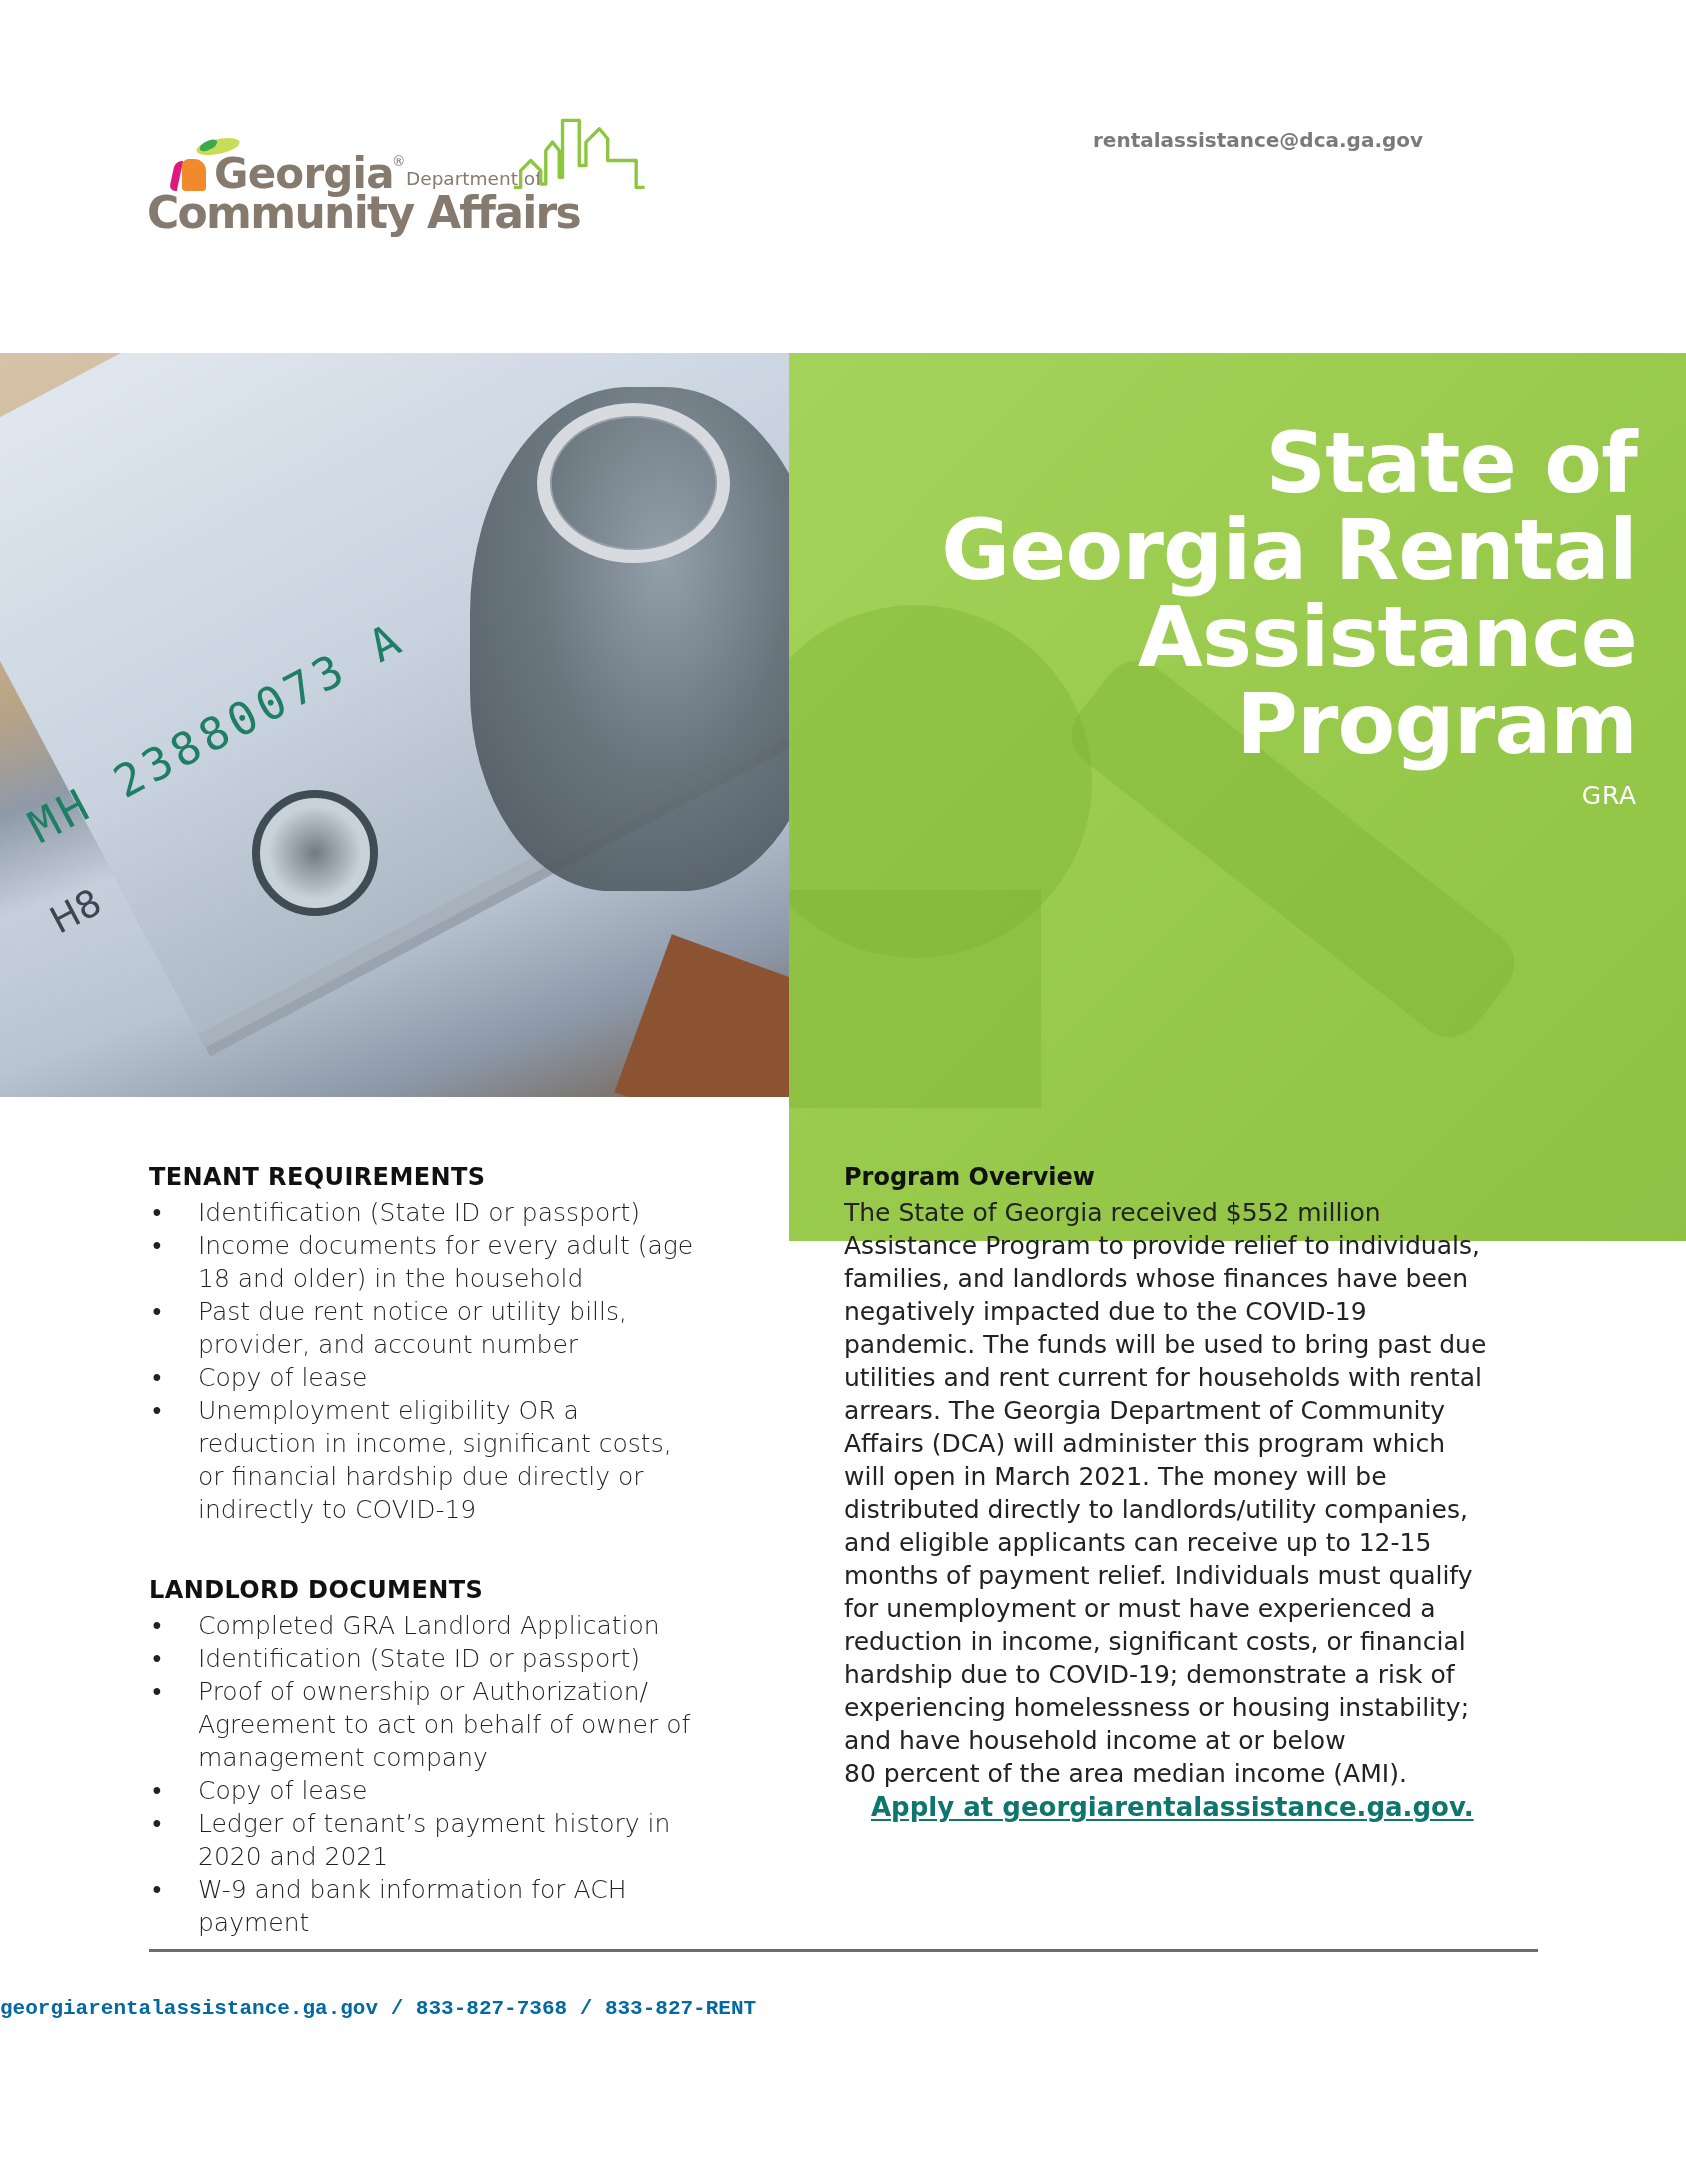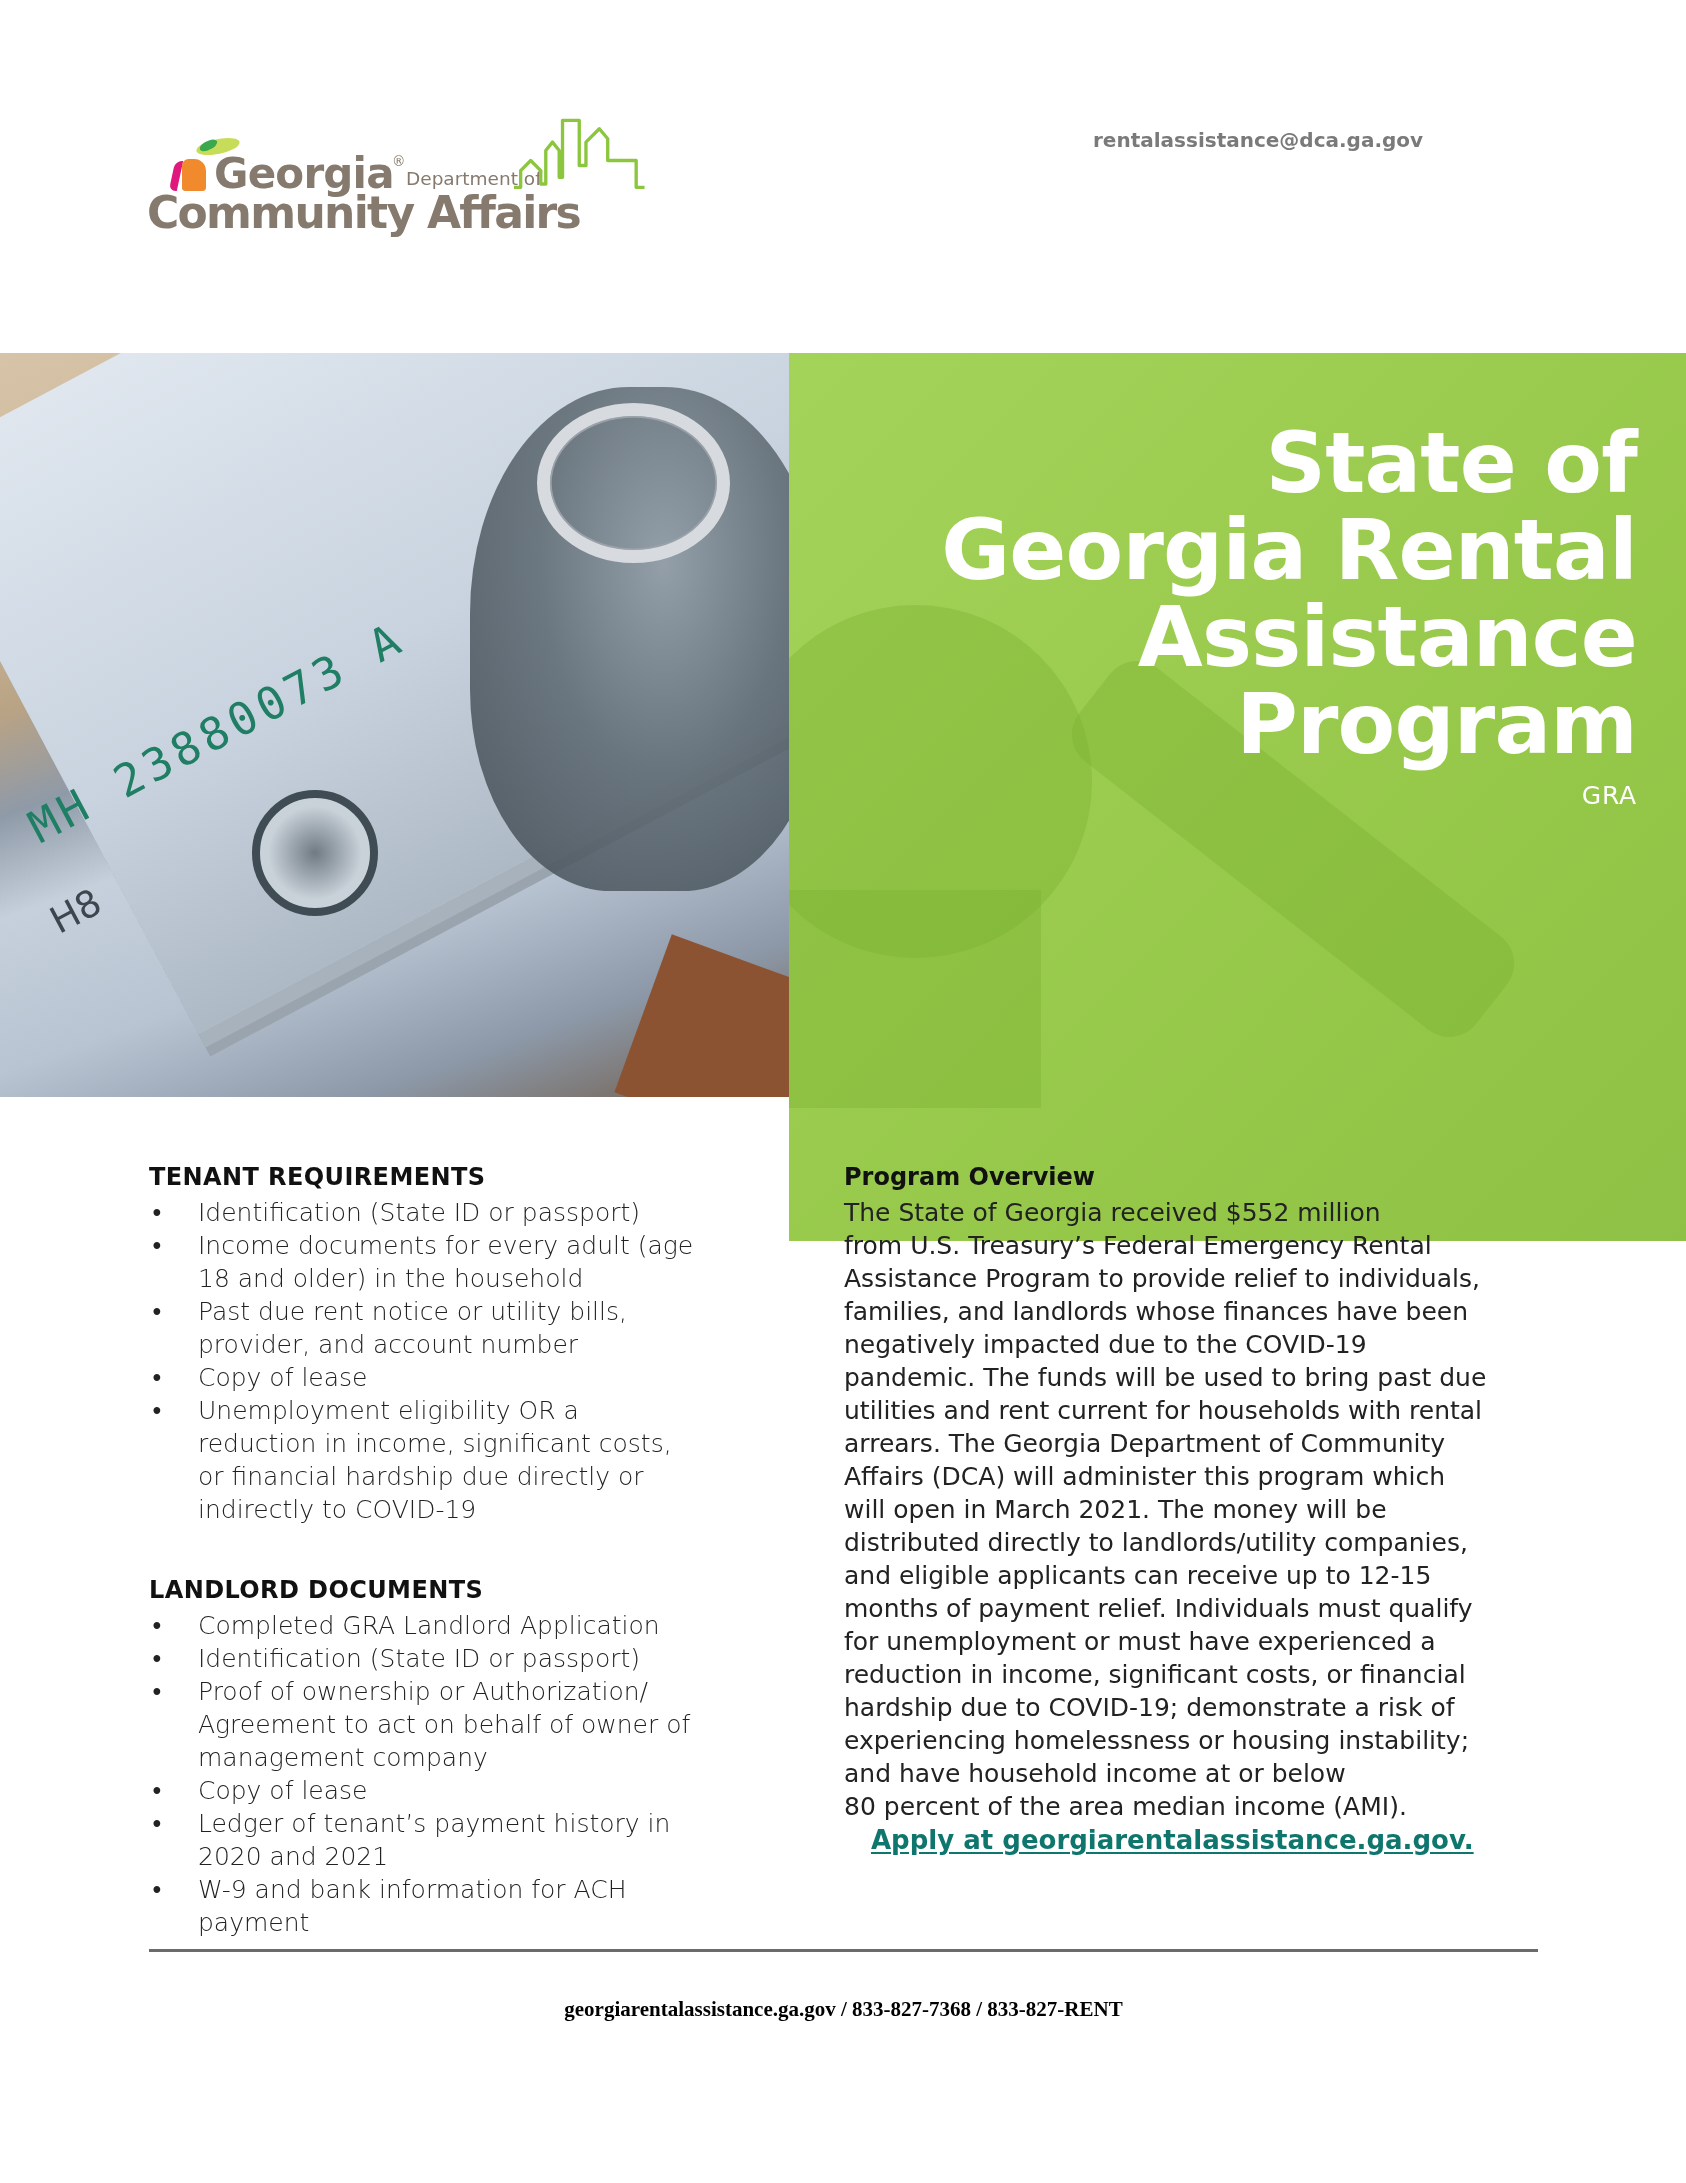--- a/index.html
+++ b/index.html
@@ -45,21 +45,21 @@
     ul.bullets { list-style: none; }
     ul.bullets li { position: relative; padding-left: 49px; font-family: "DejaVu Sans", sans-serif; font-size: 25px; line-height: 33px; color: #222; font-weight: 300; }
     ul.bullets li .dot { position: absolute; left: 3.4px; top: 0; font-size: 25px; }
     .gap { height: 46px; }
     .overview-body { font-family: "DejaVu Sans", sans-serif; font-size: 25px; line-height: 33px; color: #222; width: 697px; }
     .overview-body .line { display: block; white-space: nowrap; }
     .apply-link { display: inline-block; font-family: "DejaVu Sans", sans-serif; font-weight: bold; font-size: 26px; line-height: 34px; color: #0f766e; text-decoration: underline; text-underline-offset: 3.4px; margin-left: 27px; }
 
     
     .divider { position: absolute; left: 149px; top: 1949px; width: 1389px; height: 3.4px; background: #6b6b6b; }
-    .footer-text { position: absolute; left: 0; width: 1687px; top: 1997px; text-align: center; font-family: Liberation Serif, serif; font-weight: bold; font-size: 21px; color: #000000; }
+    .footer-text { position: absolute; left: 0; width: 1687px; top: 1997px; text-align: left; font-family: Liberation Mono, monospace; font-weight: bold; font-size: 21px; color: #0369a1; }
   </style>
 </head>
 <body>
 
 <div class="logo">
   <span class="peach-pink"></span>
   <span class="peach"></span>
   <span class="leaf"></span>
   <span class="leaf2"></span>
   <span class="georgia">Georgia</span>
@@ -117,21 +117,20 @@
     <li><span class="dot">•</span><span>Copy of lease</span></li>
     <li><span class="dot">•</span><span>Ledger of tenant’s payment history in</span><br><span>2020 and 2021</span></li>
     <li><span class="dot">•</span><span>W-9 and bank information for ACH</span><br><span>payment</span></li>
   </ul>
 </div>
 
 <div class="col-right">
   <h2 class="sec-heading mixed">Program Overview</h2>
   <div class="overview-body">
     <span class="line">The State of Georgia received $552 million</span>
-    <span class="line">from U.S. Treasury’s Federal Emergency Rental</span>
     <span class="line">Assistance Program to provide relief to individuals,</span>
     <span class="line">families, and landlords whose finances have been</span>
     <span class="line">negatively impacted due to the COVID-19</span>
     <span class="line">pandemic. The funds will be used to bring past due</span>
     <span class="line">utilities and rent current for households with rental</span>
     <span class="line">arrears. The Georgia Department of Community</span>
     <span class="line">Affairs (DCA) will administer this program which</span>
     <span class="line">will open in March 2021. The money will be</span>
     <span class="line">distributed directly to landlords/utility companies,</span>
     <span class="line">and eligible applicants can receive up to 12-15</span>

